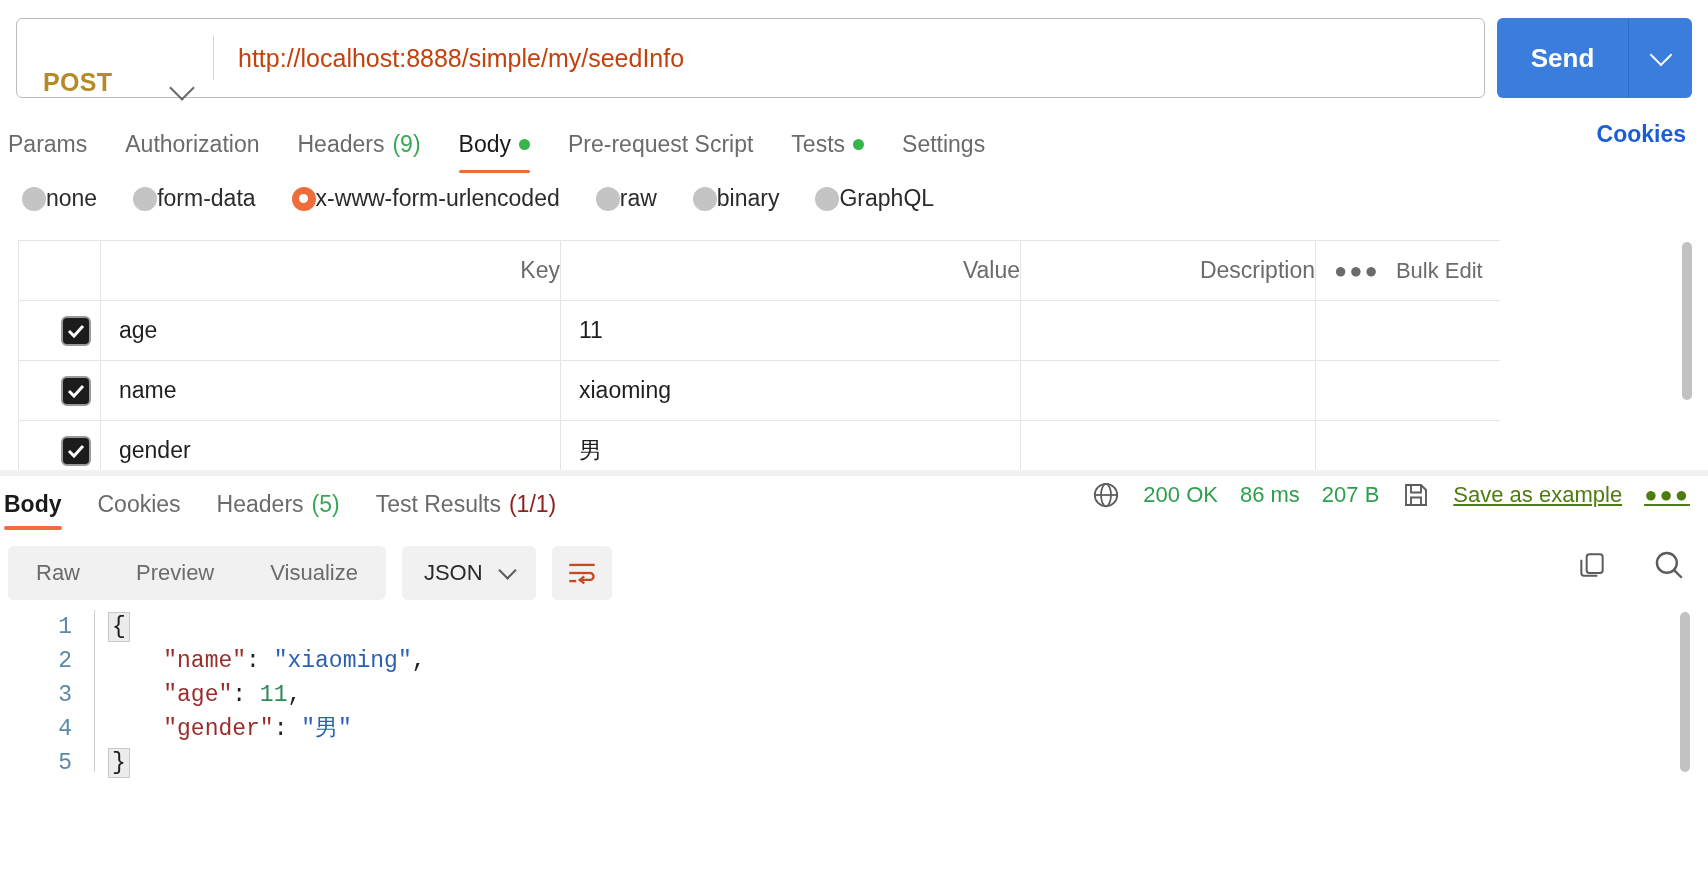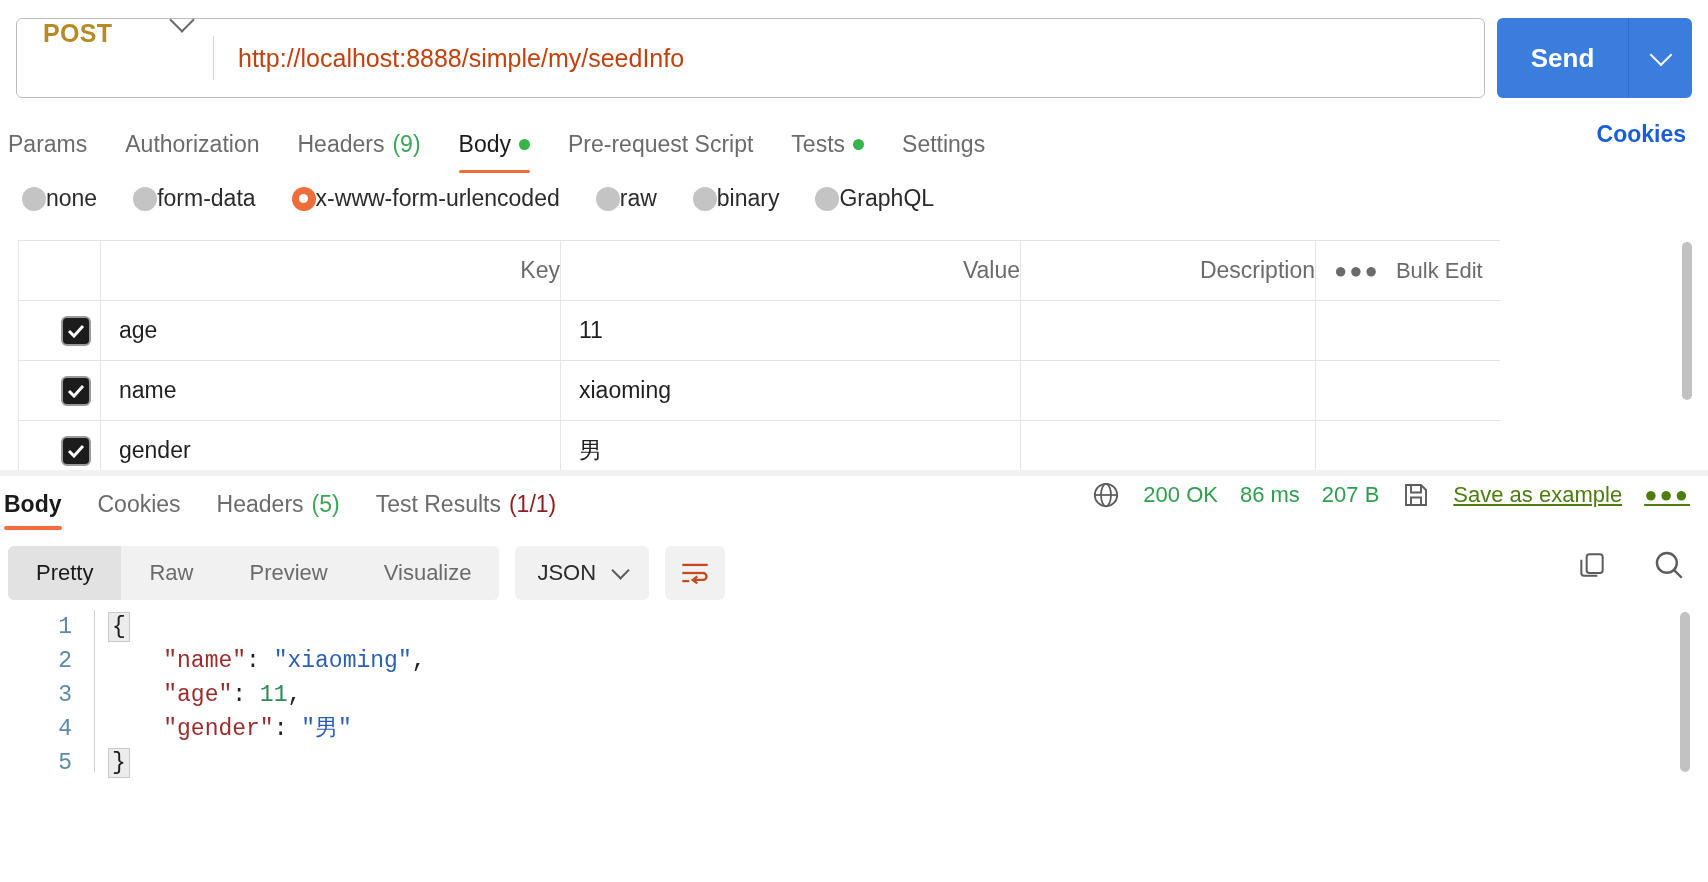--- a/index.html
+++ b/index.html
@@ -21,21 +21,21 @@
   }
   .url-wrap {
     flex: 1;
     display: flex; align-items: center;
     border: 1px solid #bcbcbc;
     border-radius: 6px;
     background: #fff;
     height: 80px;
   }
   .method-select {
-    display: flex; align-items: flex-start; justify-content: space-between;
+    display: flex; align-items: flex-end; justify-content: space-between;
     width: 196px; height: 100%;
     padding: 0 22px 0 26px;
     cursor: pointer;
     user-select: none;
   }
   .method-text {
     font-size: 25px; font-weight: 700; color: #b58b28; letter-spacing: .3px;
   }
   .chev {
     width: 18px; height: 18px;
@@ -449,21 +449,20 @@
           <path d="M8 4v6h8V4"></path>
           <path d="M8 20v-6h8v6"></path>
       </svg>
     </span>
     <span class="meta-gray">Save as example</span>
     <span class="dots meta-gray">●●●</span>
   </div>
 
   <div class="view-row">
     <div class="seg" id="view-tabs">
-        <div class="sg active">Pretty</div>
         <div class="sg">Raw</div>
         <div class="sg">Preview</div>
         <div class="sg">Visualize</div>
       </div>
     <div class="fmt">
       <span class="fmt-text">JSON</span>
       <span class="chev-sm"></span>
     </div>
     <div class="wrapbtn">
       <svg width="30" height="26" viewBox="0 0 26 22" fill="none" stroke="#c44a20" stroke-width="2">

